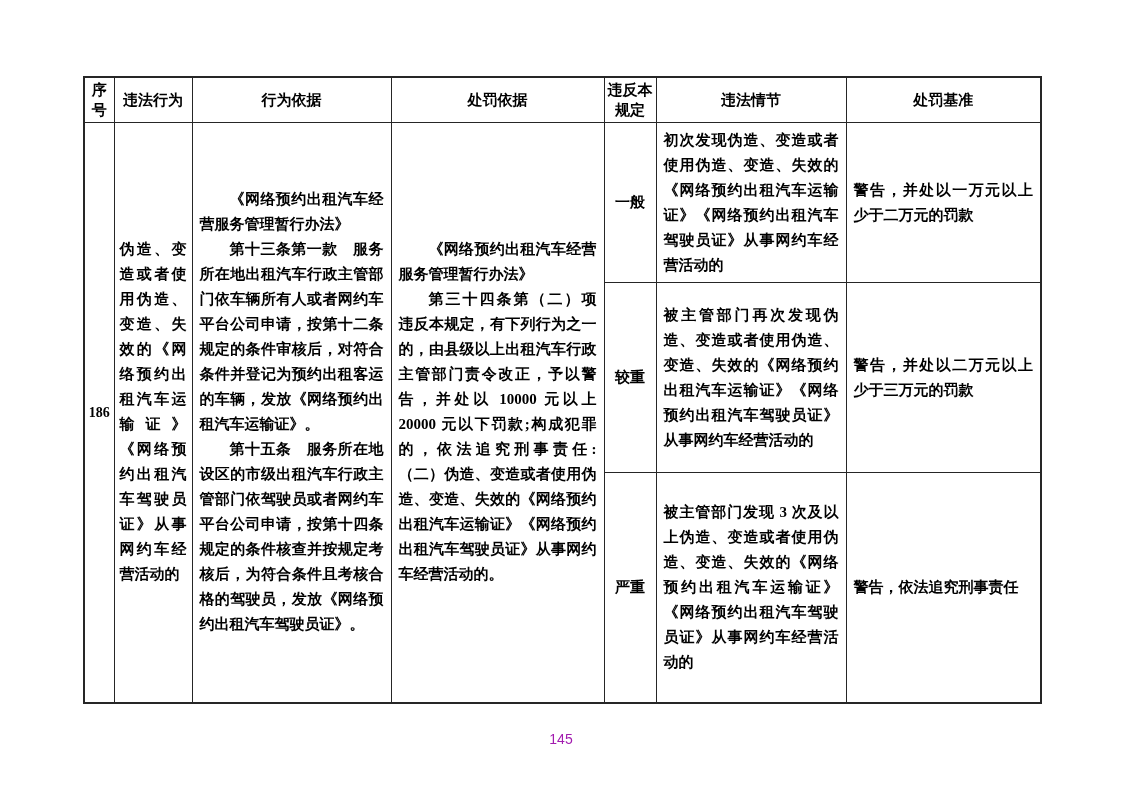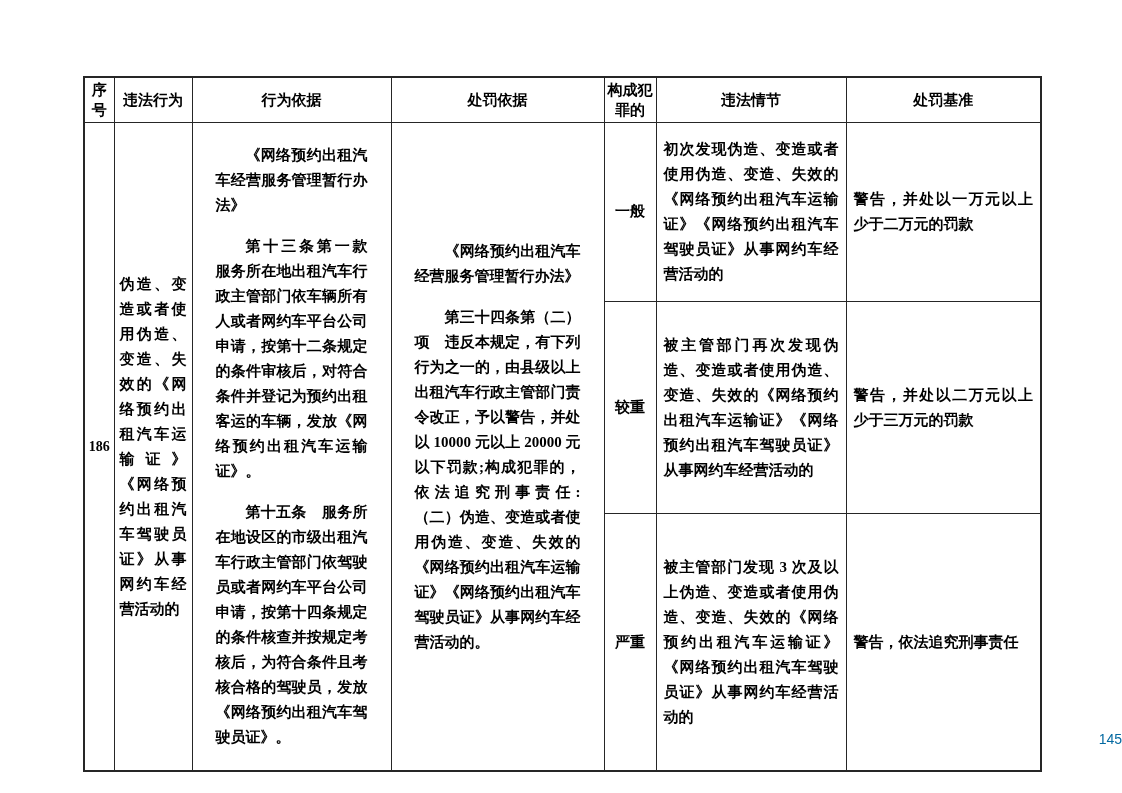--- a/index.html
+++ b/index.html
@@ -61,37 +61,37 @@
   }
   td.cell-violation {
     padding: 0 5px;
     text-align: justify;
   }
   td.cell-degree {
     text-align: center;
     padding: 2px 4px;
   }
   .doc-para {
-    margin: 16px;
+    margin: 0;
     text-indent: 2em;
     text-align: justify;
   }
   .plain-para {
     margin: 0;
     text-align: justify;
   }
   .page-num {
     position: absolute;
     left: 0;
     right: 0;
     top: 731px;
-    text-align: right;
+    text-align: center;
     font-family: "Liberation Sans", "DejaVu Sans", sans-serif;
     font-size: 14px;
-    color: #0369a1;
+    color: #a21caf;
   }
 </style>
 </head>
 <body>
 
 <div class="sheet">
 
   <table class="rules">
     <colgroup>
       <col style="width:30px">
@@ -102,21 +102,21 @@
       <col style="width:190px">
       <col style="width:195px">
     </colgroup>
 
     <tbody>
         <tr class="hdr-row">
       <th>序号</th>
       <th>违法行为</th>
       <th>行为依据</th>
       <th>处罚依据</th>
-      <th>构成犯罪的</th>
+      <th>违反本规定</th>
       <th>违法情节</th>
       <th>处罚基准</th>
     </tr>
 
     <tr class="row-mild">
       <td class="cell cell-seq" rowspan="3">186</td>
 
       <td class="cell cell-violation" rowspan="3">伪造、变造或者使用伪造、变造、失效的《网络预约出租汽车运输证》《网络预约出租汽车驾驶员证》从事网约车经营活动的</td>
 
       <td class="cell" rowspan="3">

